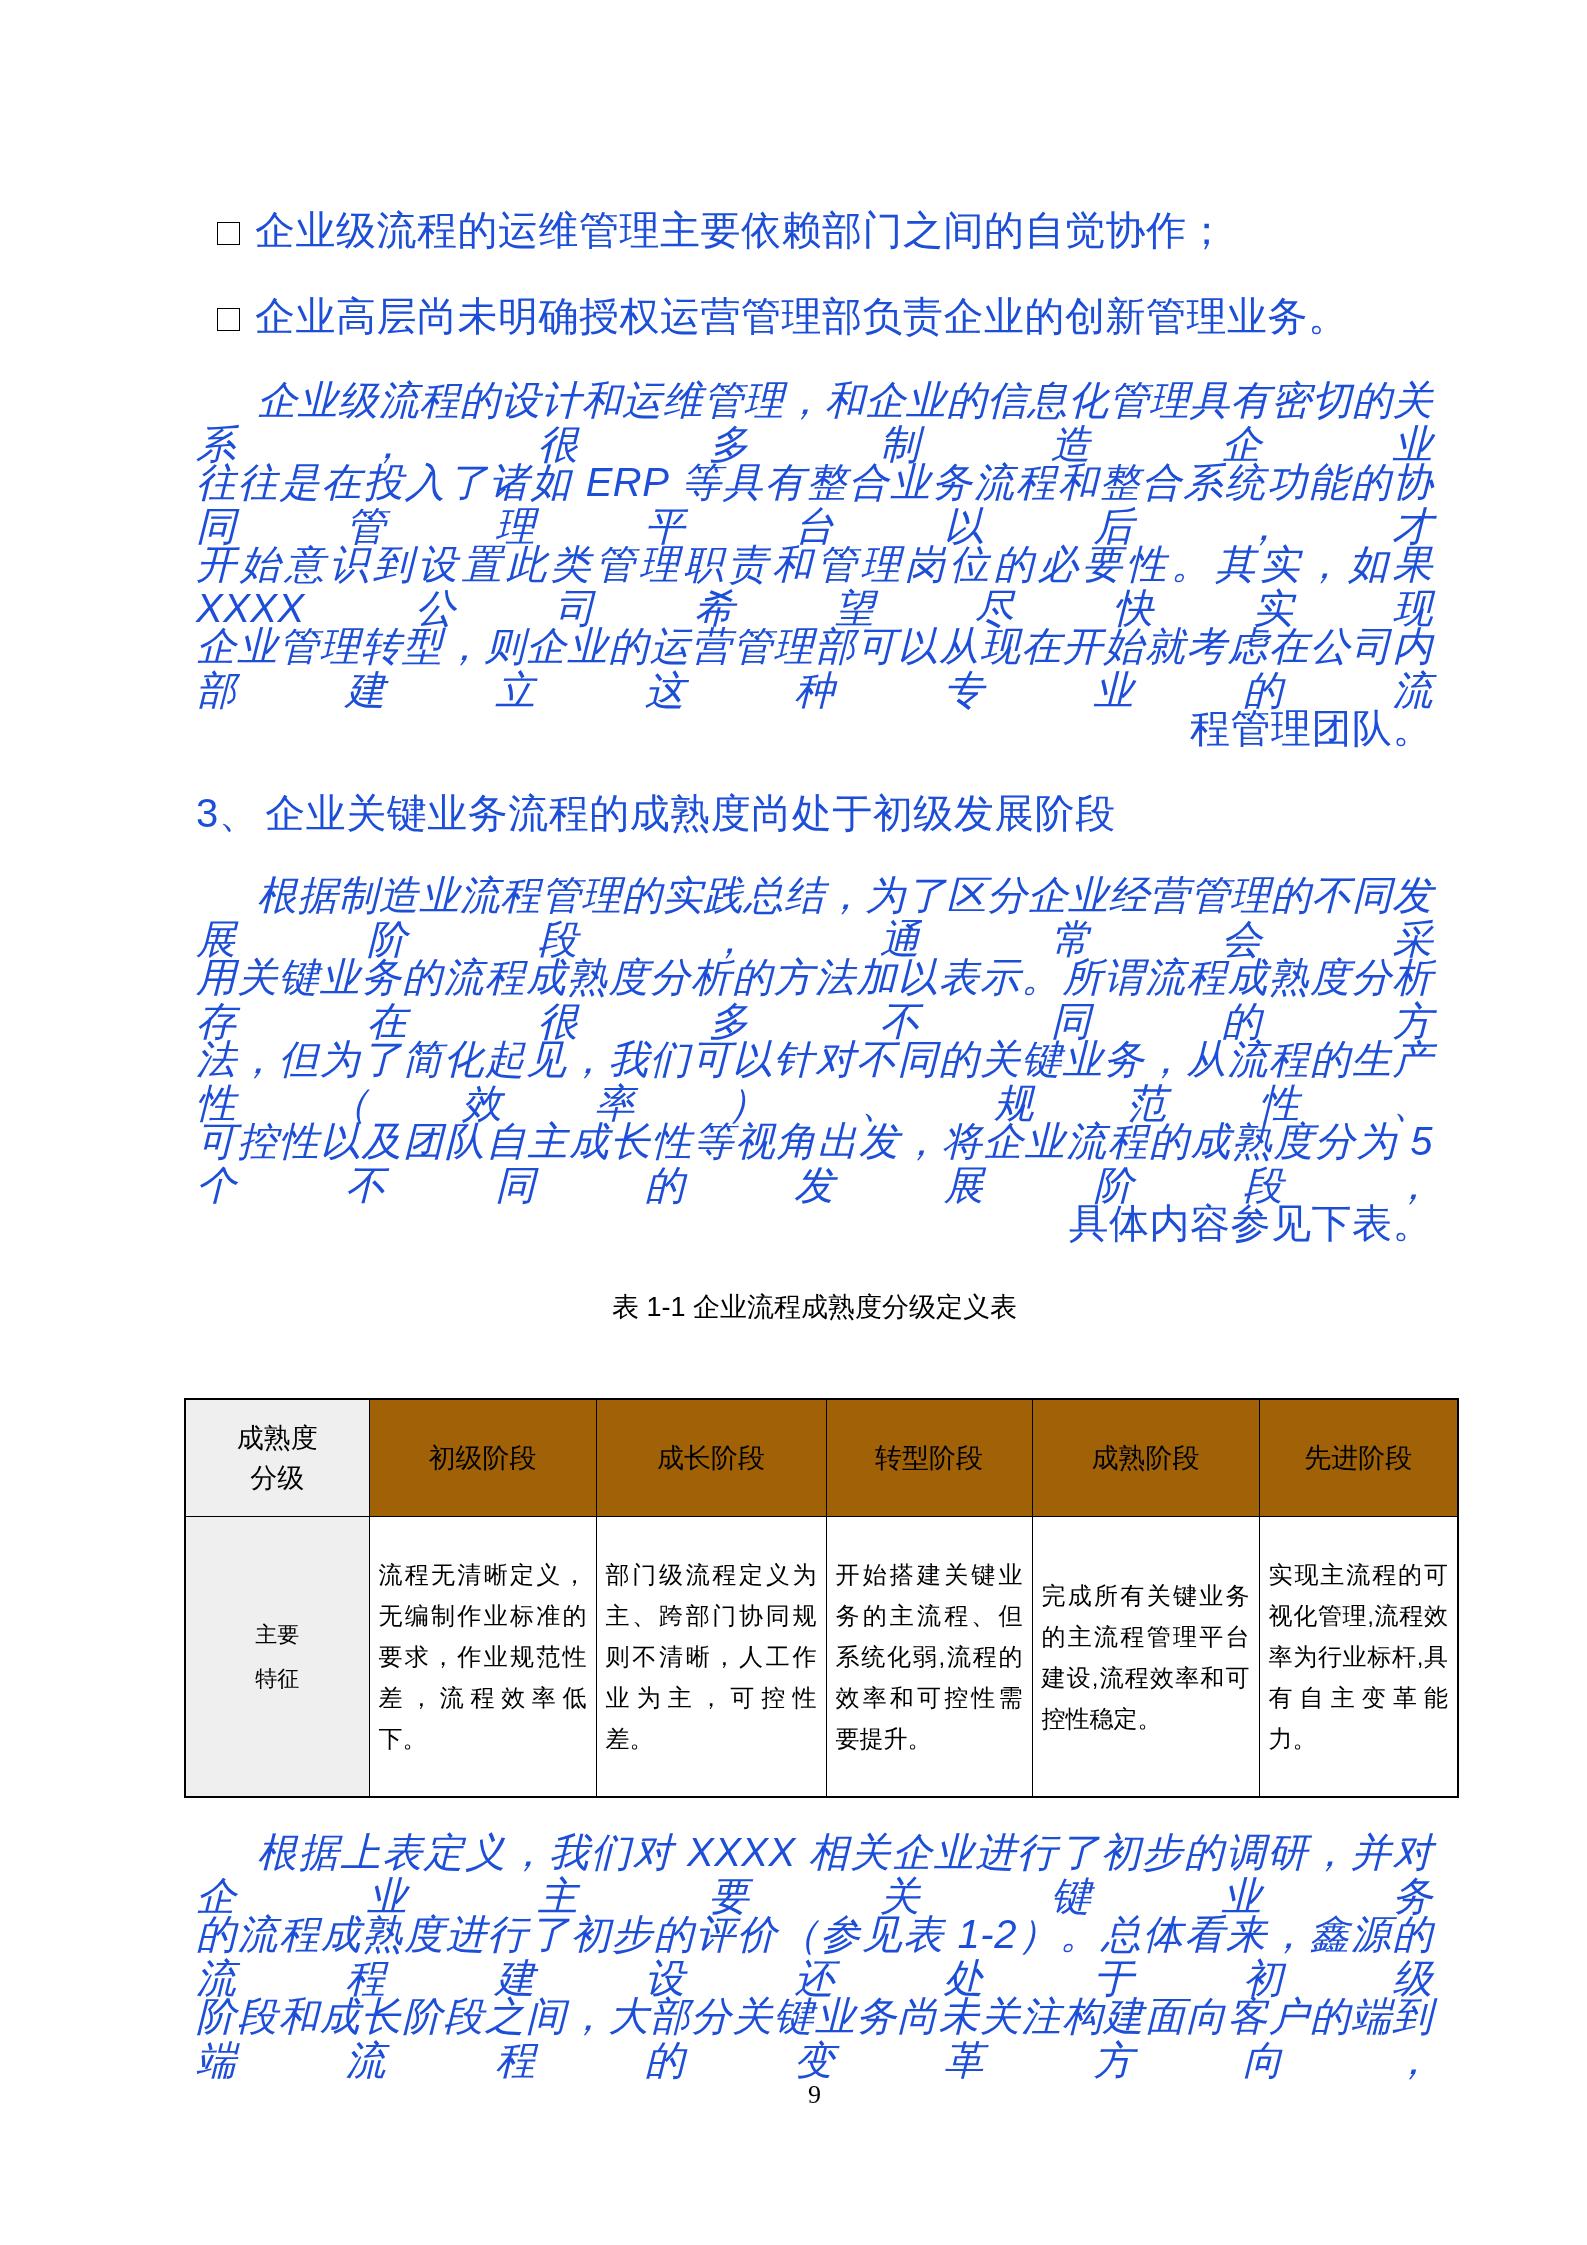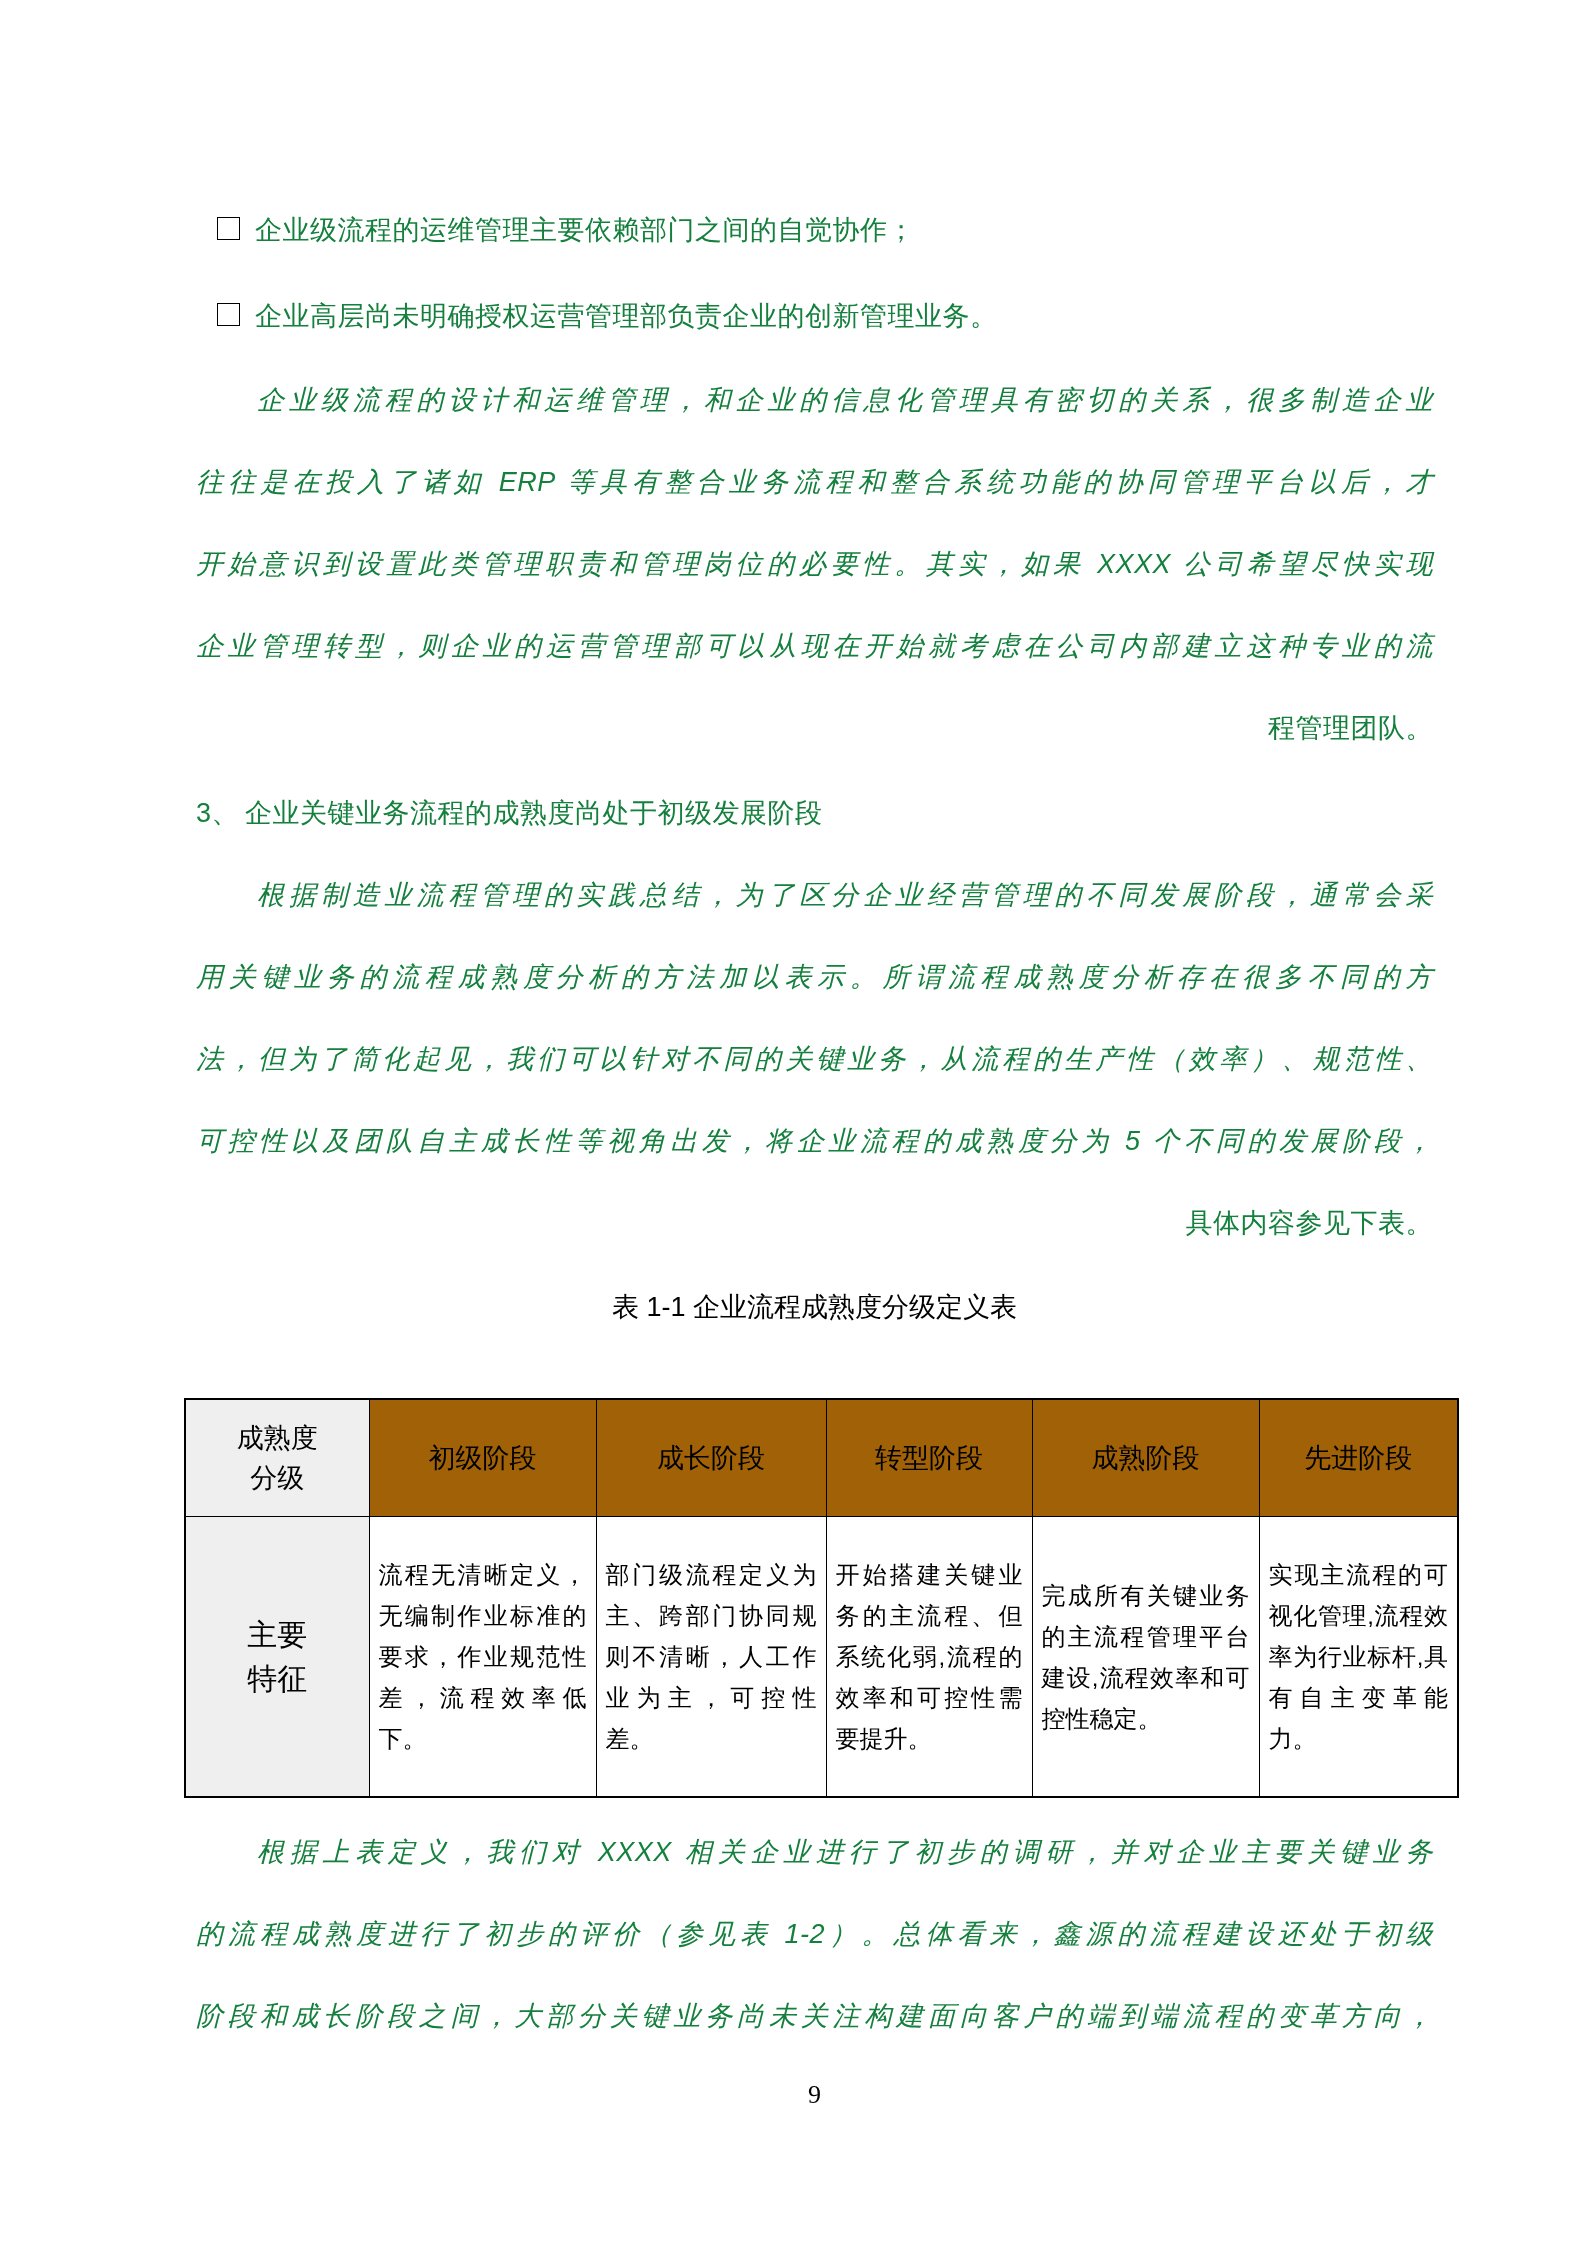--- a/index.html
+++ b/index.html
@@ -6,21 +6,21 @@
   body {
     width:1587px; height:2245px;
     background:#ffffff;
     font-family:"Liberation Sans", sans-serif;
     color:#000000;
   }
   .page { position:relative; width:1587px; height:2245px; background:#ffffff; overflow:hidden; }
 
   .line {
     position:absolute; left:196px; width:1237px;
-    font-size:27px; line-height:44px; color:#15803d;
+    font-size:40px; line-height:44px; color:#1d4ed8;
     letter-spacing:0.5px;
   }
   .jline { text-align:justify; text-align-last:justify;font-style:italic; }
   .lastline { text-align:right; }
   .indent { text-indent:61px; }
 
   .bullet { padding-left:21px; width:auto; }
   .cb {
     display:inline-block; width:21px; height:21px;
     border:1.5px solid #000; background:#fff;
@@ -46,21 +46,21 @@
     height:114px; vertical-align:middle; text-align:center;
     font-size:27px; line-height:40px; background:#a16207;
   }
   .gray { background:#efefef !important; }
   .brow td {
     height:279px; vertical-align:middle;
     font-size:24px; line-height:41px; padding:0 9px;
     text-align:justify;
   }
   .brow td.rowlabel {
-    text-align:center; font-size:30px; line-height:44px; padding:0;
+    text-align:center; font-size:22px; line-height:44px; padding:0;
   }
   .wrap3 { display:inline-block; width:3.05em; text-align:center; }
   .wrap2 { display:inline-block; width:2.1em; text-align:center; }
 
   .pagenum {
     position:absolute; left:196px; top:2075px; width:1237px;
     text-align:center; font-family:"Liberation Serif", serif;
     font-size:26px; line-height:40px;
   }
 </style>

